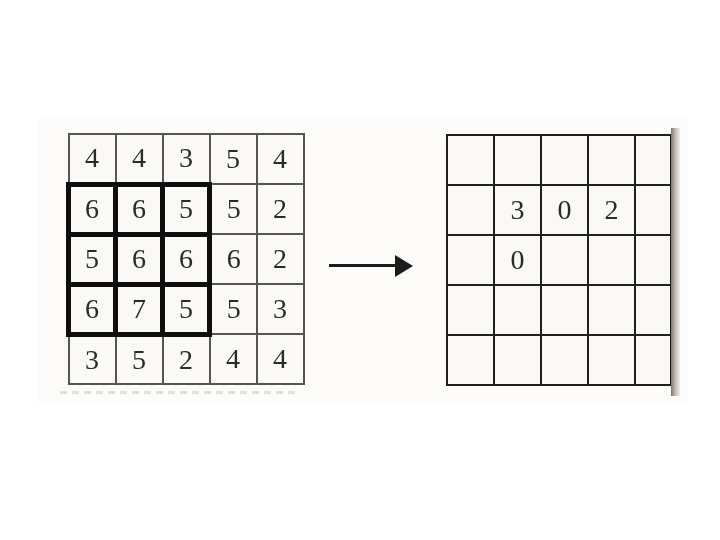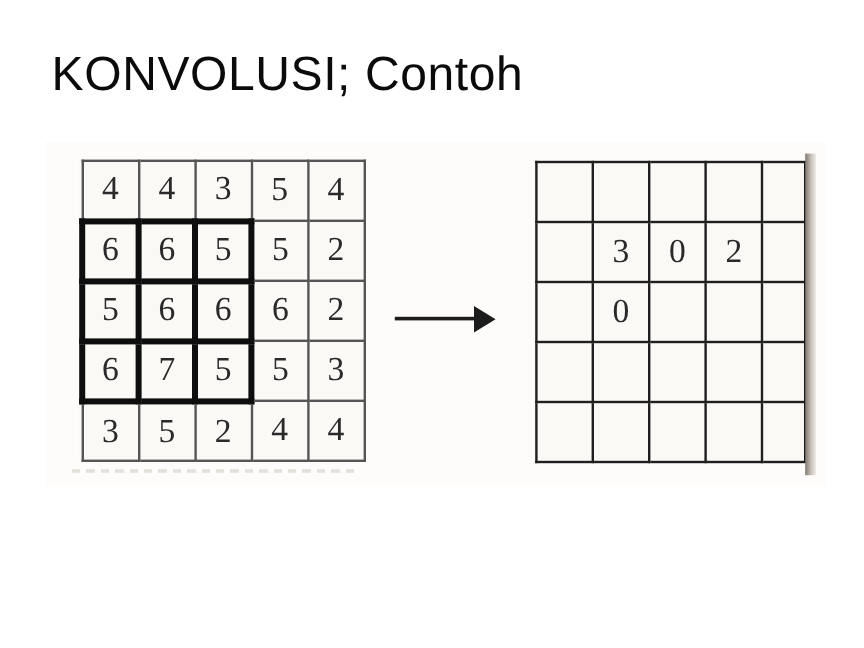--- a/index.html
+++ b/index.html
@@ -103,21 +103,20 @@
     width: 235px; height: 3px;
     background: repeating-linear-gradient(to right, #d9d5cf 0 7px, transparent 7px 12px);
     opacity: 0.7;
   }
 </style>
 </head>
 <body>
 
 <div class="slide">
 
-  <h1 class="title">KONVOLUSI; Contoh</h1>
 
   <div class="scan">
 
     <table class="grid left-grid">
       <tbody>
           <tr>
         <td class="c">4</td>
         <td class="c">4</td>
         <td class="c">3</td>
         <td class="c">5</td>

